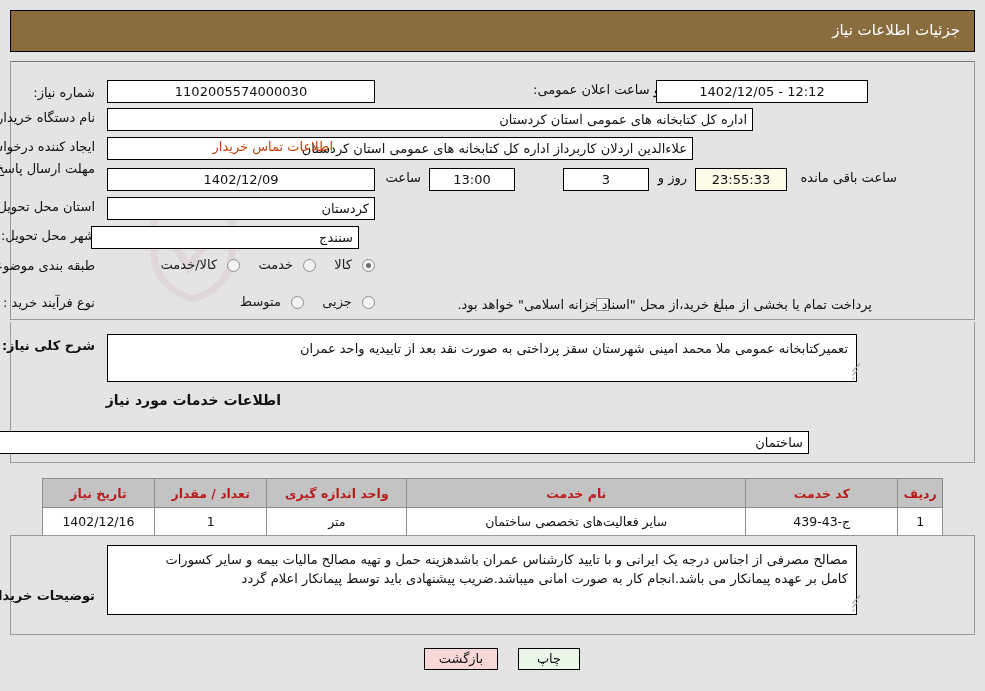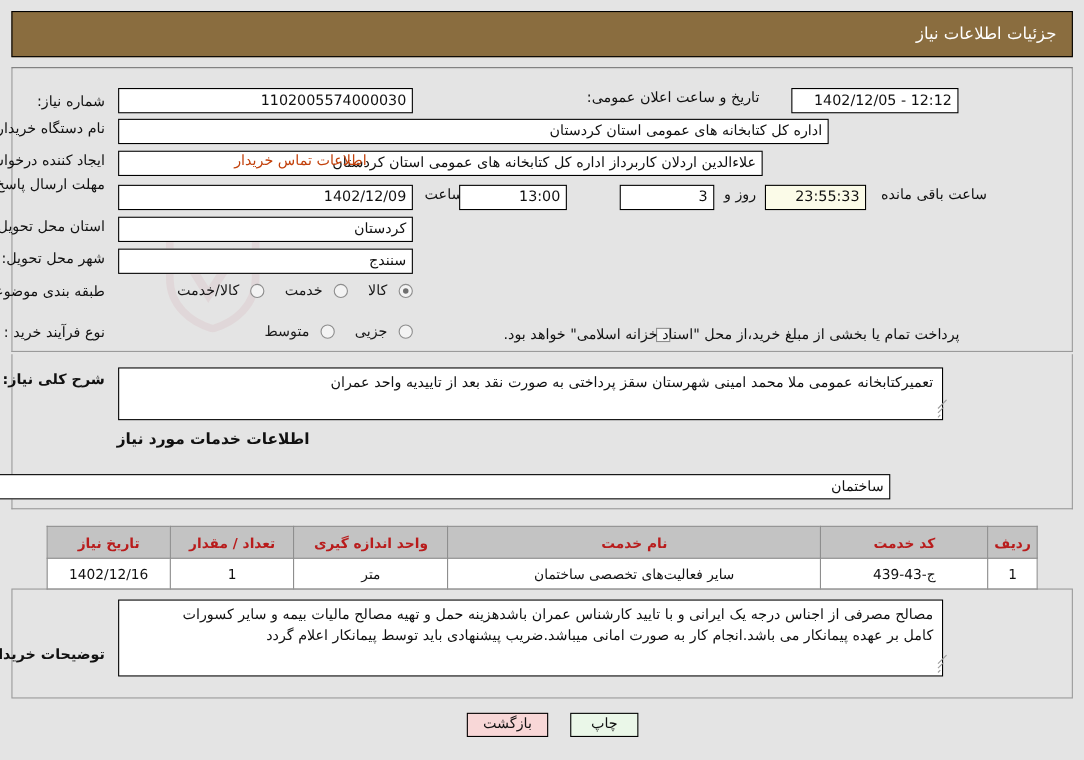--- a/index.html
+++ b/index.html
@@ -98,21 +98,21 @@
     height: 23px;
     line-height: 21px;
     font-size: 13px;
     padding: 0 5px;
     color: #111;
     overflow: hidden;
     white-space: nowrap;
   }
   .fld.center { text-align: center; }
   .fld.right  { text-align: right; }
-  .fld.ltr    { direction: ltr; text-align: right; }
+  .fld.ltr    { direction: ltr; }
   .fld.cream  { background: #fbfbe8; }
 
   .link {
     color: #c2410c;
     font-size: 13px;
     white-space: nowrap;
     cursor: pointer;
   }
 
   
@@ -263,43 +263,43 @@
 </div>
 
 <div class="info-panel"></div>
 
 <div class="row" style="right:890px; top:80px; z-index:4;">
   <span class="lbl">شماره نیاز:</span>
 </div>
 <div class="fld center ltr" style="position:absolute; right:610px; top:80px; width:268px; z-index:4;">1102005574000030</div>
 <div class="lbl" style="position:absolute; right:295px; top:82px; z-index:4;">تاریخ و ساعت اعلان عمومی:</div>
 
-<div class="fld center ltr" style="position:absolute; left:719px; top:80px; width:152px; z-index:4;">1402/12/05 - 12:12</div>
+<div class="fld center ltr" style="position:absolute; left:656px; top:80px; width:212px; z-index:4;">1402/12/05 - 12:12</div>
 
 <div class="lbl" style="position:absolute; right:890px; top:110px; z-index:4;">نام دستگاه خریدار:</div>
 <div class="fld right" style="position:absolute; right:232px; top:108px; width:646px; z-index:4;">اداره کل کتابخانه های عمومی استان کردستان</div>
 
 <div class="lbl" style="position:absolute; right:890px; top:139px; z-index:4;">ایجاد کننده درخواست:</div>
 <div class="fld right" style="position:absolute; right:292px; top:137px; width:586px; z-index:4;">علاءالدین اردلان کاربرداز اداره کل کتابخانه های عمومی استان کردستان</div>
 <div class="link" style="position:absolute; right:652px; top:139px; z-index:4;">اطلاعات تماس خریدار</div>
 
 <div class="lbl" style="position:absolute; right:890px; top:160px; width:80px; line-height:17px; z-index:4;">مهلت ارسال پاسخ: تا تاریخ:</div>
 <div class="fld center ltr" style="position:absolute; right:610px; top:168px; width:268px; z-index:4;">1402/12/09</div>
 <div class="lbl" style="position:absolute; right:564px; top:170px; z-index:4;">ساعت</div>
-<div class="fld center ltr" style="position:absolute; right:470px; top:168px; width:98px; z-index:4;">13:00</div>
+<div class="fld center ltr" style="position:absolute; right:470px; top:168px; width:86px; z-index:4;">13:00</div>
 <div class="fld center ltr" style="position:absolute; right:336px; top:168px; width:86px; z-index:4;">3</div>
 <div class="lbl" style="position:absolute; right:298px; top:170px; z-index:4;">روز و</div>
 <div class="fld center ltr cream" style="position:absolute; right:198px; top:168px; width:92px; z-index:4;">23:55:33</div>
 <div class="lbl" style="position:absolute; right:88px; top:170px; z-index:4;">ساعت باقی مانده</div>
 
 <div class="lbl" style="position:absolute; right:890px; top:199px; z-index:4;">استان محل تحویل:</div>
 <div class="fld right" style="position:absolute; right:610px; top:197px; width:268px; z-index:4;">کردستان</div>
 
 <div class="lbl" style="position:absolute; right:890px; top:228px; z-index:4;">شهر محل تحویل:</div>
-<div class="fld right" style="position:absolute; right:610px; top:226px; width:268px; z-index:4;padding-left:48px;">سنندج</div>
+<div class="fld right" style="position:absolute; right:626px; top:226px; width:268px; z-index:4;padding-left:48px;">سنندج</div>
 
 <div class="lbl" style="position:absolute; right:890px; top:258px; z-index:4;">طبقه بندی موضوعی:</div>
 <div style="position:absolute; right:610px; top:257px; z-index:4; white-space:nowrap;">
   <span class="radio checked"></span>
   <span class="opt-label">کالا</span>
   <span class="radio"></span>
   <span class="opt-label">خدمت</span>
   <span class="radio"></span>
   <span class="opt-label">کالا/خدمت</span>
 </div>

